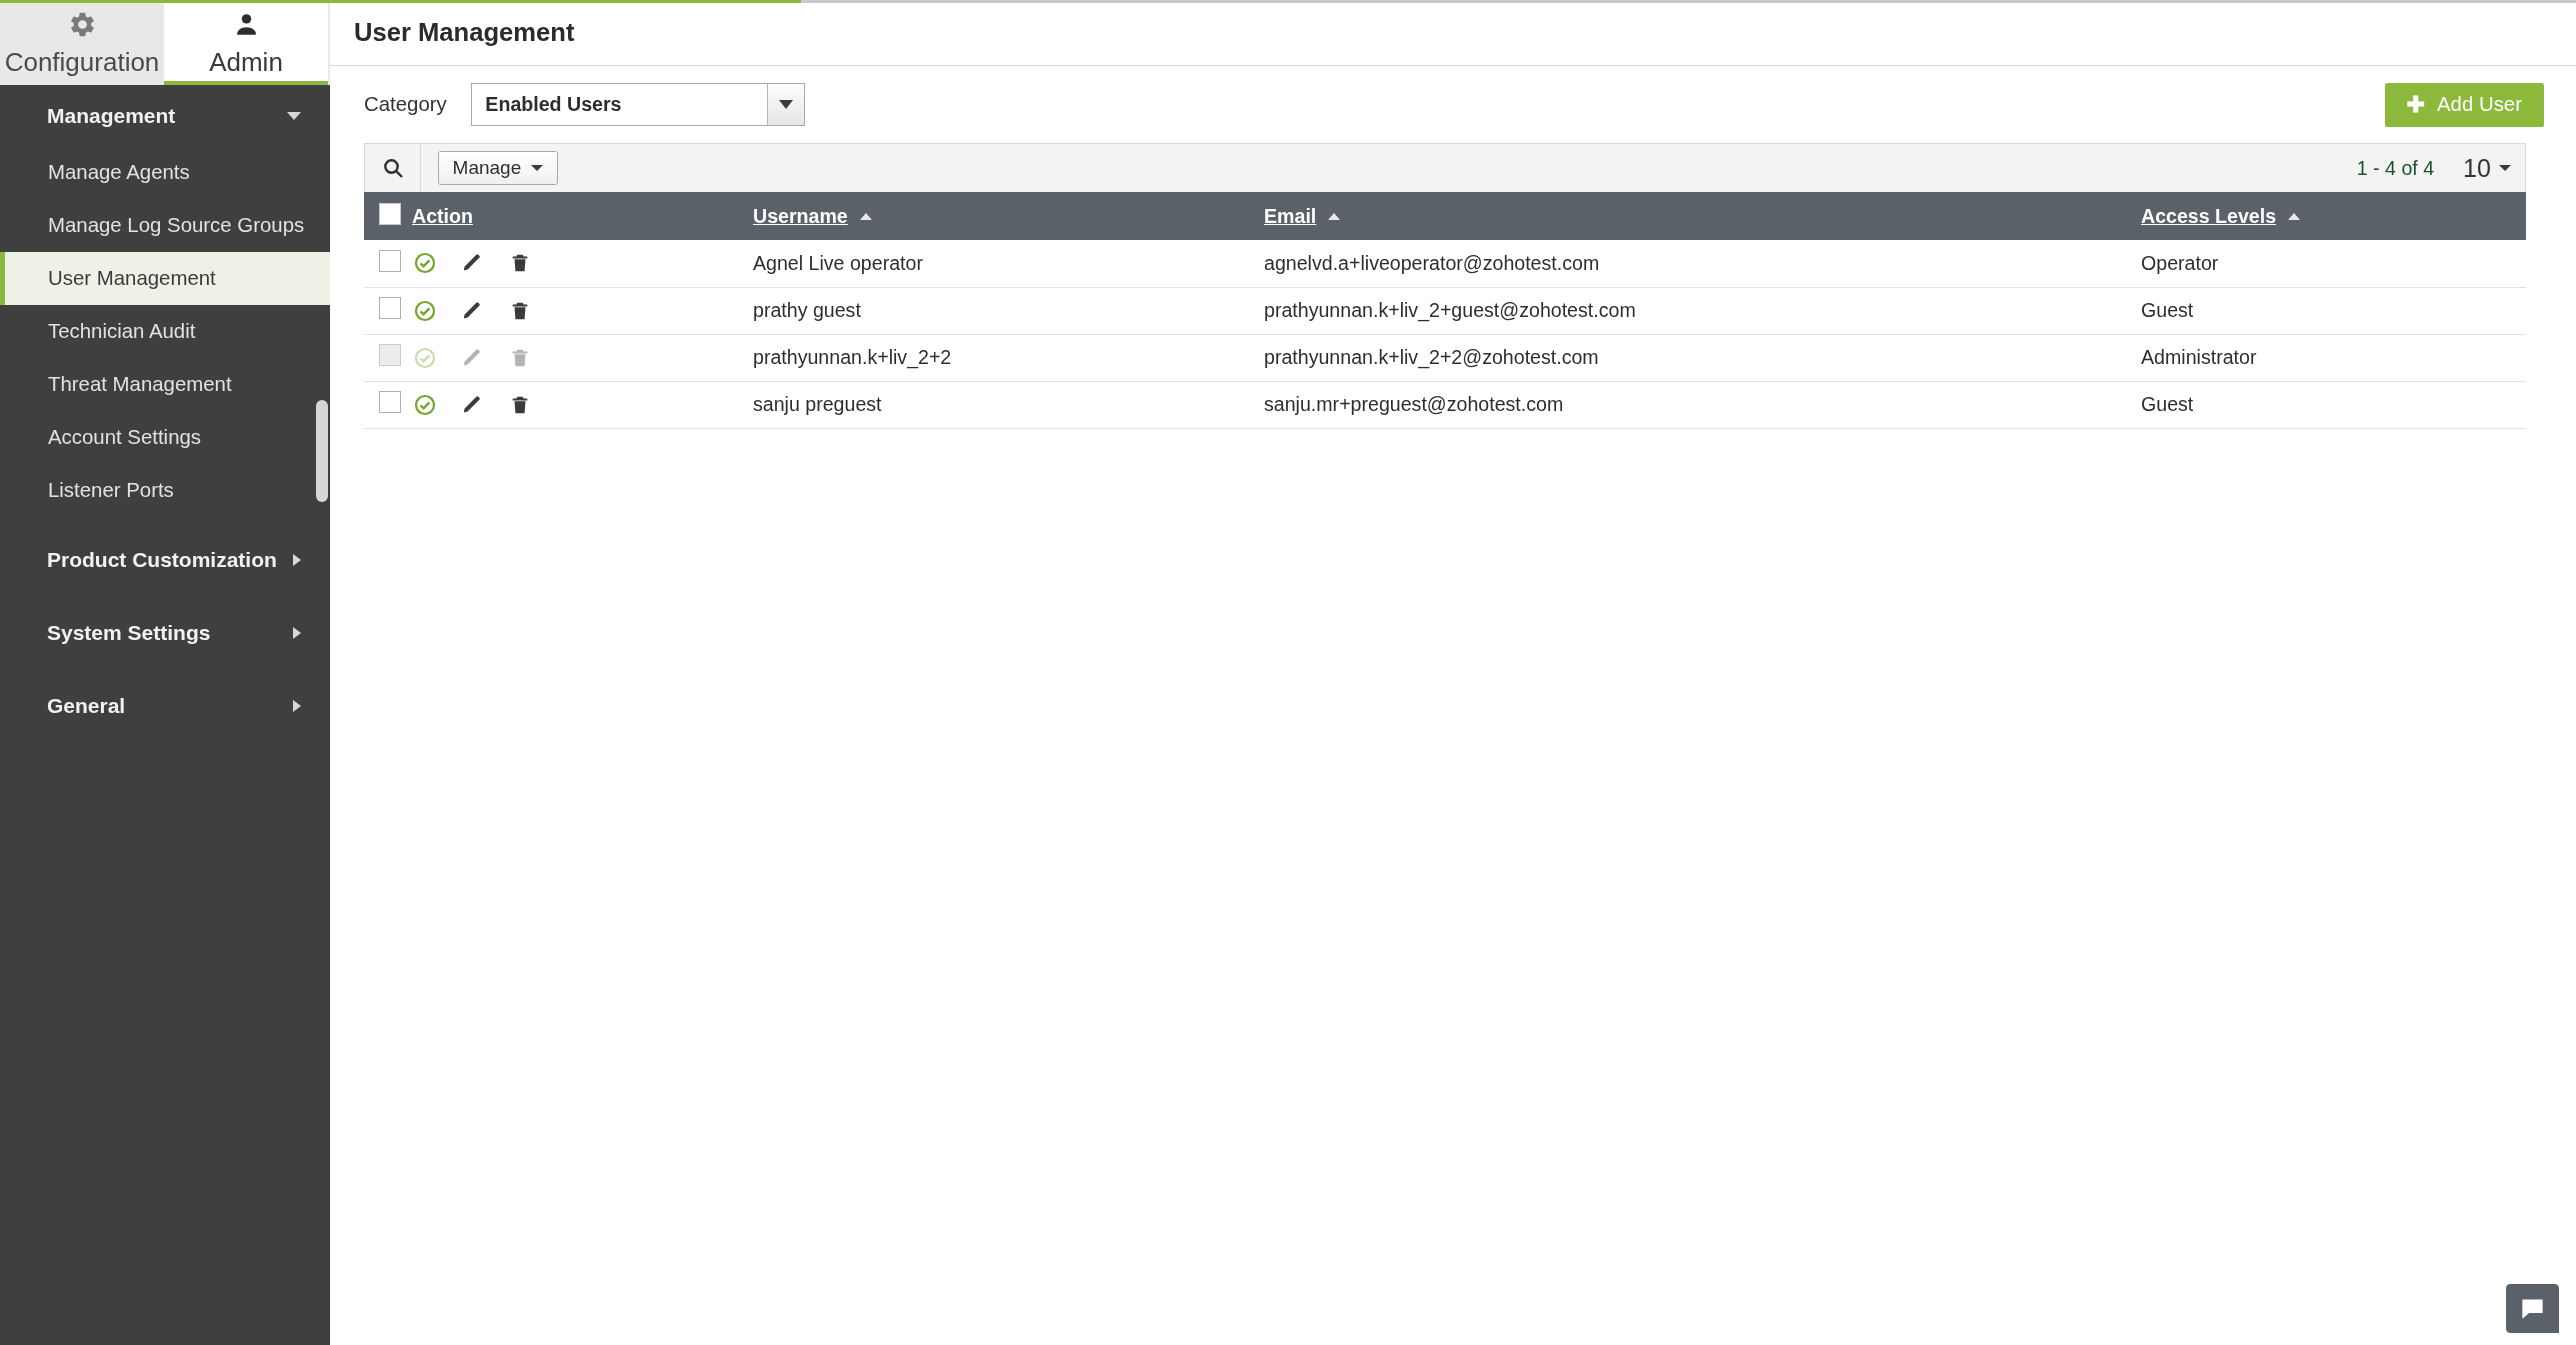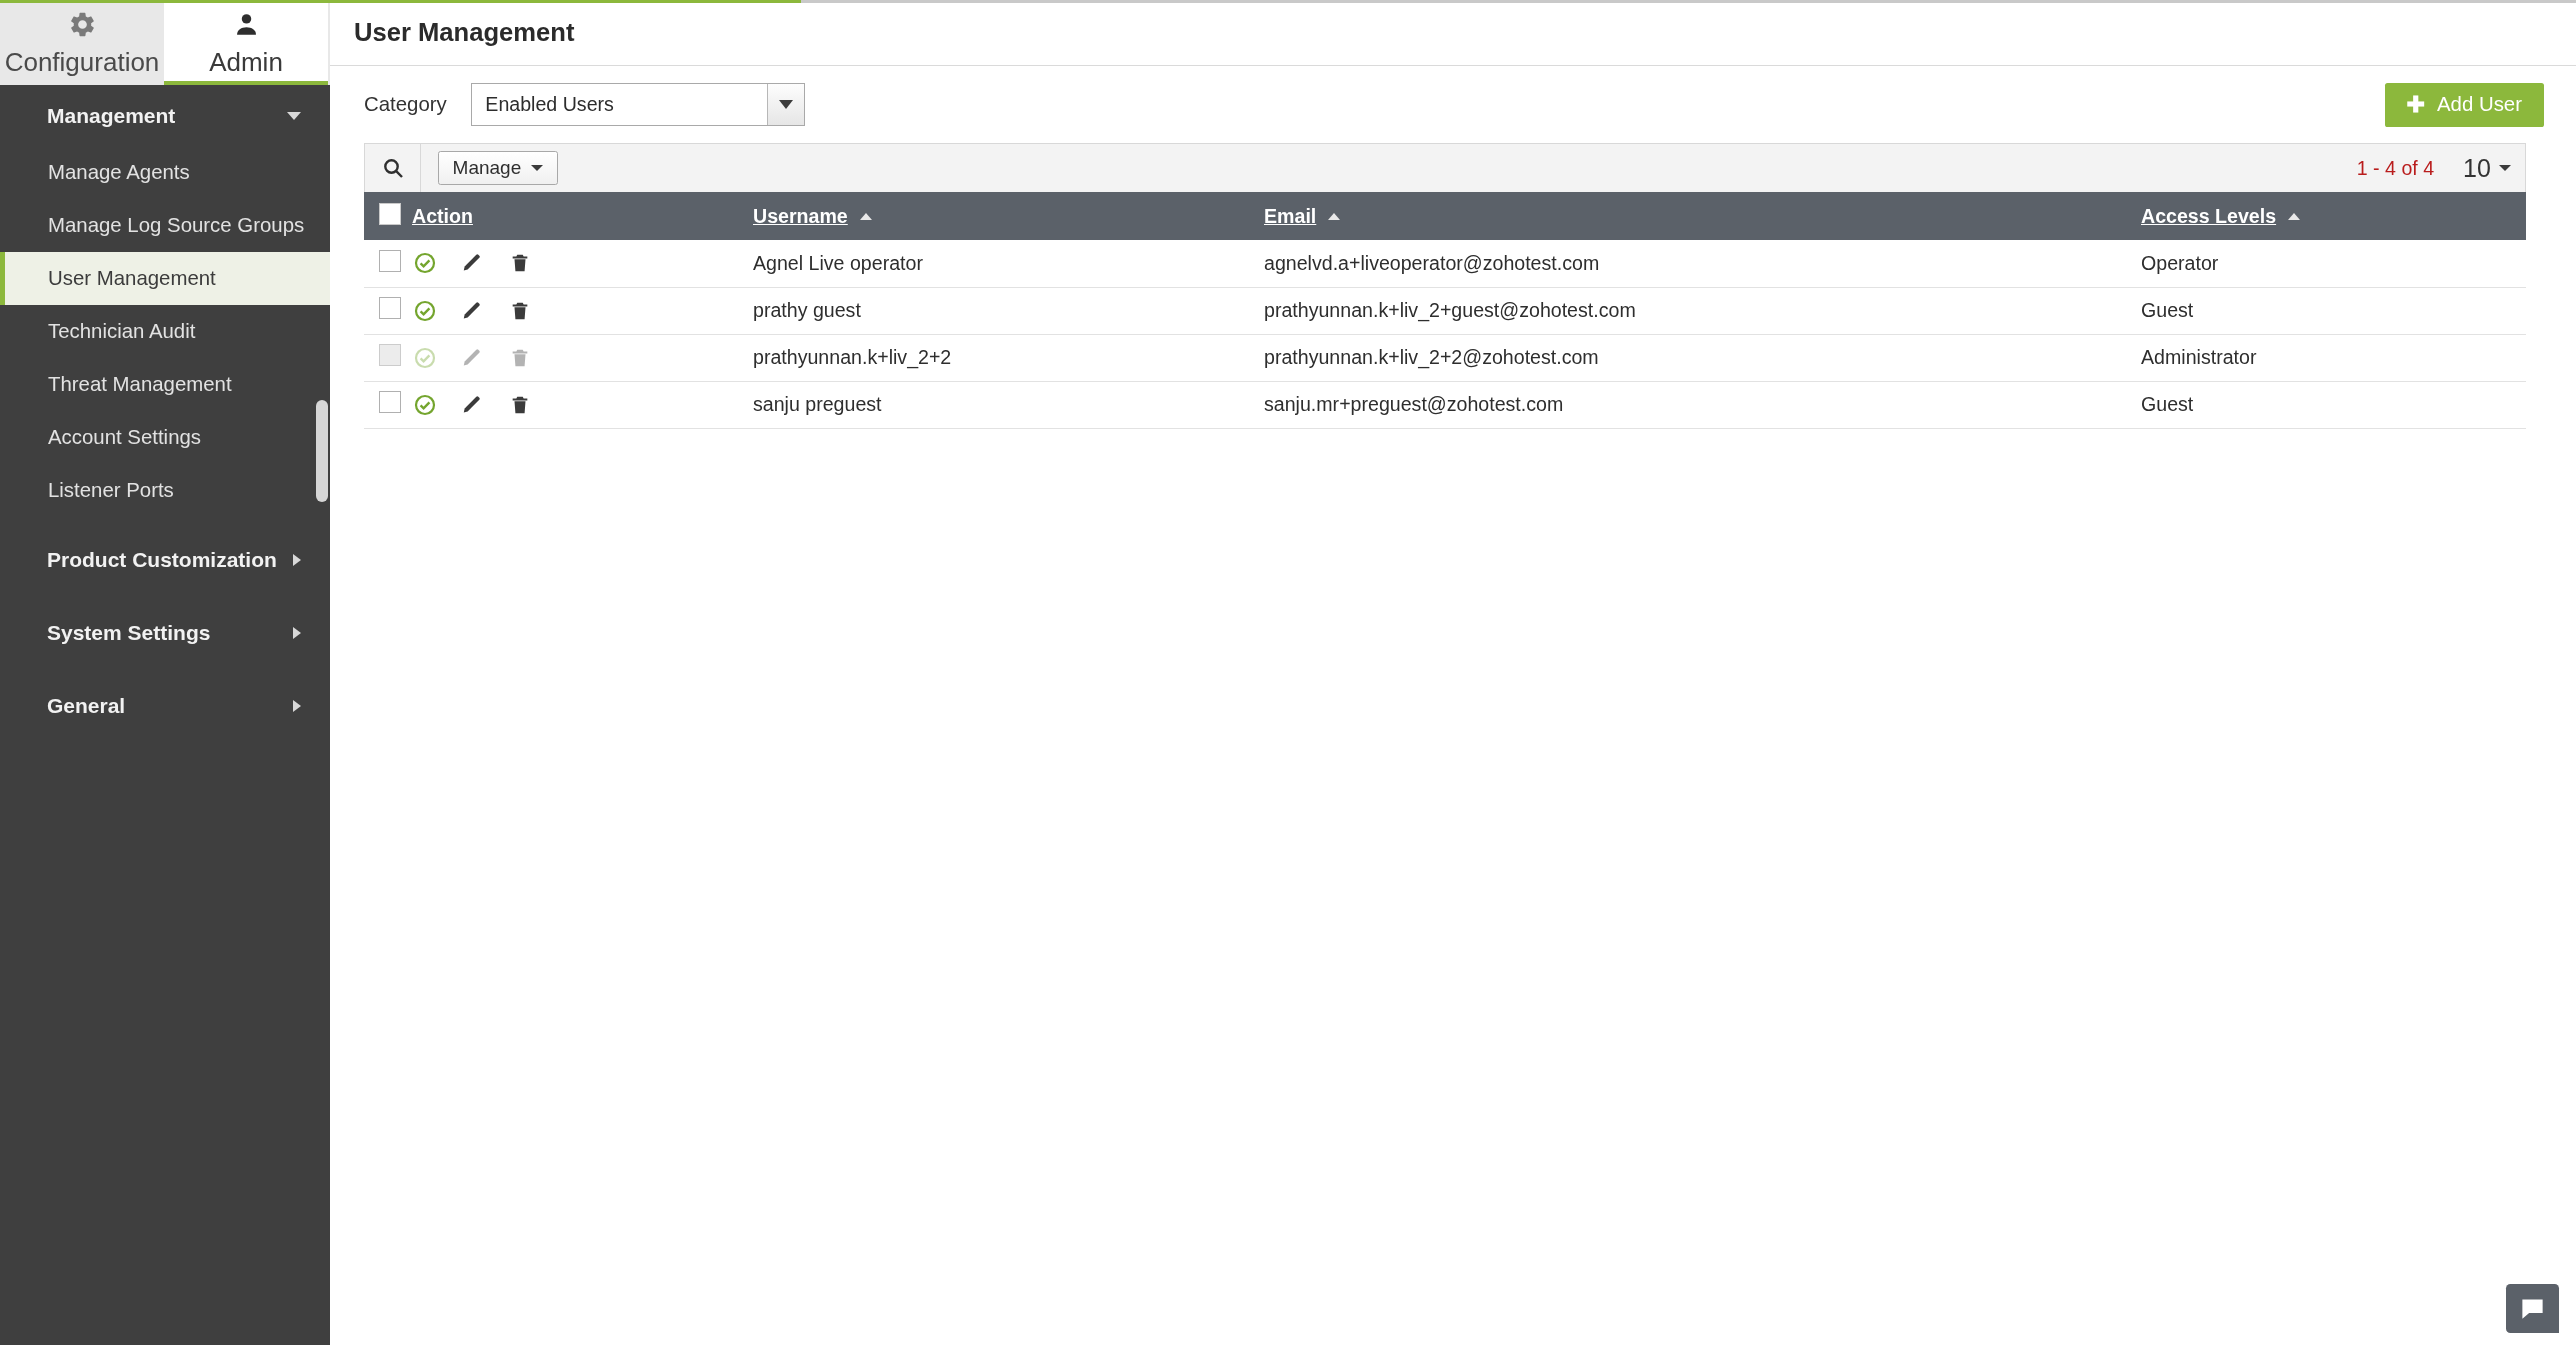--- a/index.html
+++ b/index.html
@@ -155,20 +155,21 @@
     background: #ffffff;
     display: flex;
     align-items: center;
     position: relative;
     cursor: pointer;
   }
   .select-box .sel-value {
     font-size: 19.6px;
     color: #2d2d2d;
     padding-left: 13.6px;
+    font-weight: bold;
   }
   .select-arrow {
     position: absolute;
     right: 0; top: 0;
     width: 37px; height: 41px;
     background: linear-gradient(#fdfdfd, #e6e6e6);
     border-left: 0.9px solid #b7b7b7;
     display: flex; align-items: center; justify-content: center;
   }
   .select-arrow .chev {
@@ -234,21 +235,21 @@
     cursor: pointer;
   }
   .manage-btn .chev-sm {
     width: 0; height: 0;
     border-left: 6px solid transparent;
     border-right: 6px solid transparent;
     border-top: 6.8px solid #3b3b3b;
   }
   .pager {
     font-size: 19.6px;
-    color: #b91c1c;
+    color: #14532d;
     margin-right: 29px;
   }
   .perpage {
     font-size: 25px;
     color: #333;
     display: flex;
     align-items: center;
     gap: 8.5px;
     cursor: pointer;
   }

